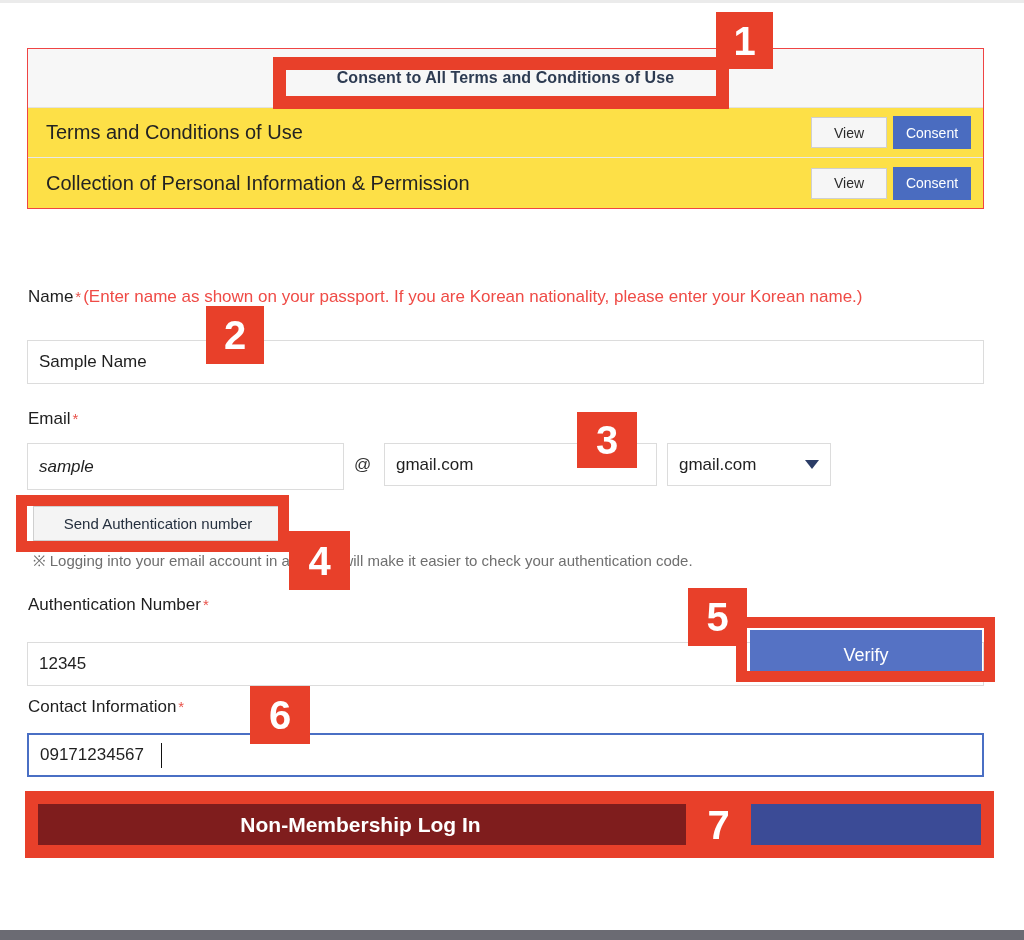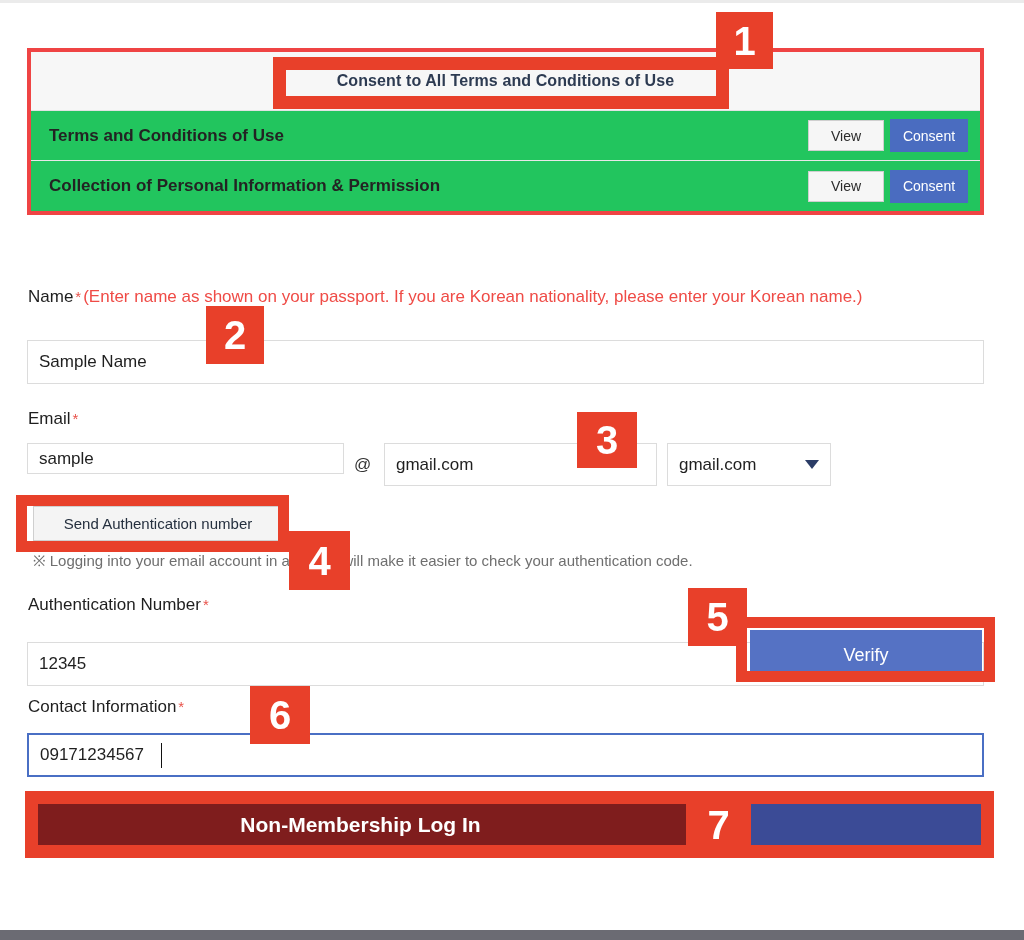--- a/index.html
+++ b/index.html
@@ -38,23 +38,23 @@
     width: 1024px; height: 4px;
     background: #ffffff;
   }
 
   
   .consent-table {
     position: absolute;
     left: 27px;
     top: 48px;
     width: 957px;
-    border: 4px solid #ef4444;
-    box-sizing: border-box;
-    background: #22c55e;
+    border: 1px solid #ef4444;
+    box-sizing: border-box;
+    background: #fde047;
   }
   .consent-head {
     height: 58px;
     background: #f7f7f7;
     border-bottom: 1px solid #e2e2e2;
     display: flex;
     align-items: center;
     justify-content: center;
   }
   .consent-head-label {
@@ -67,23 +67,22 @@
     height: 50px;
     display: flex;
     align-items: center;
     border-bottom: 1px solid #e8e8e8;
     padding: 0 12px 0 18px;
     box-sizing: border-box;
   }
   .consent-row:last-child { border-bottom: none; }
   .consent-row-label {
     flex: 1;
-    font-size: 17px;
+    font-size: 20px;
     color: #232323;
-    font-weight: bold;
   }
   .btn-view {
     width: 76px;
     height: 31px;
     border: 1px solid #cfcfcf;
     background: #f6f6f6;
     color: #2b2b2b;
     font-size: 14px;
     font-family: "Liberation Sans", sans-serif;
     cursor: pointer;
@@ -276,21 +275,21 @@
   <div class="field-label" style="left:28px; top:271px; white-space:normal; width:950px; line-height:52px;">
     <span>Name</span><span class="req-star">*</span><span class="hint-red">(Enter name as shown on your passport. If you are Korean nationality, please enter your Korean name.)</span>
   </div>
 
   <input class="text-input" style="left: 27px; top: 340px; width: 957px; height: 44px;" value="Sample Name">
 
   <div class="field-label" style="left:28px; top:409px;">
     <span>Email</span><span class="req-star">*</span>
   </div>
 
-  <input class="text-input" style="left: 27px; top: 443px; width: 317px; height: 31px;" value="sample">
+  <input class="text-input" style="left: 27px; top: 443px; width: 317px; height: 47px; font-style: italic;" value="sample">
 
   <span class="at-sign" style="left:354px; top:455px;">@</span>
 
   <input class="text-input" style="left: 384px; top: 443px; width: 273px; height: 43px;" value="gmail.com">
 
   <div class="select-box" style="left:667px; top:443px; width:164px; height:43px;">
     <span class="select-value">gmail.com</span>
     <span class="caret"></span>
   </div>
 

